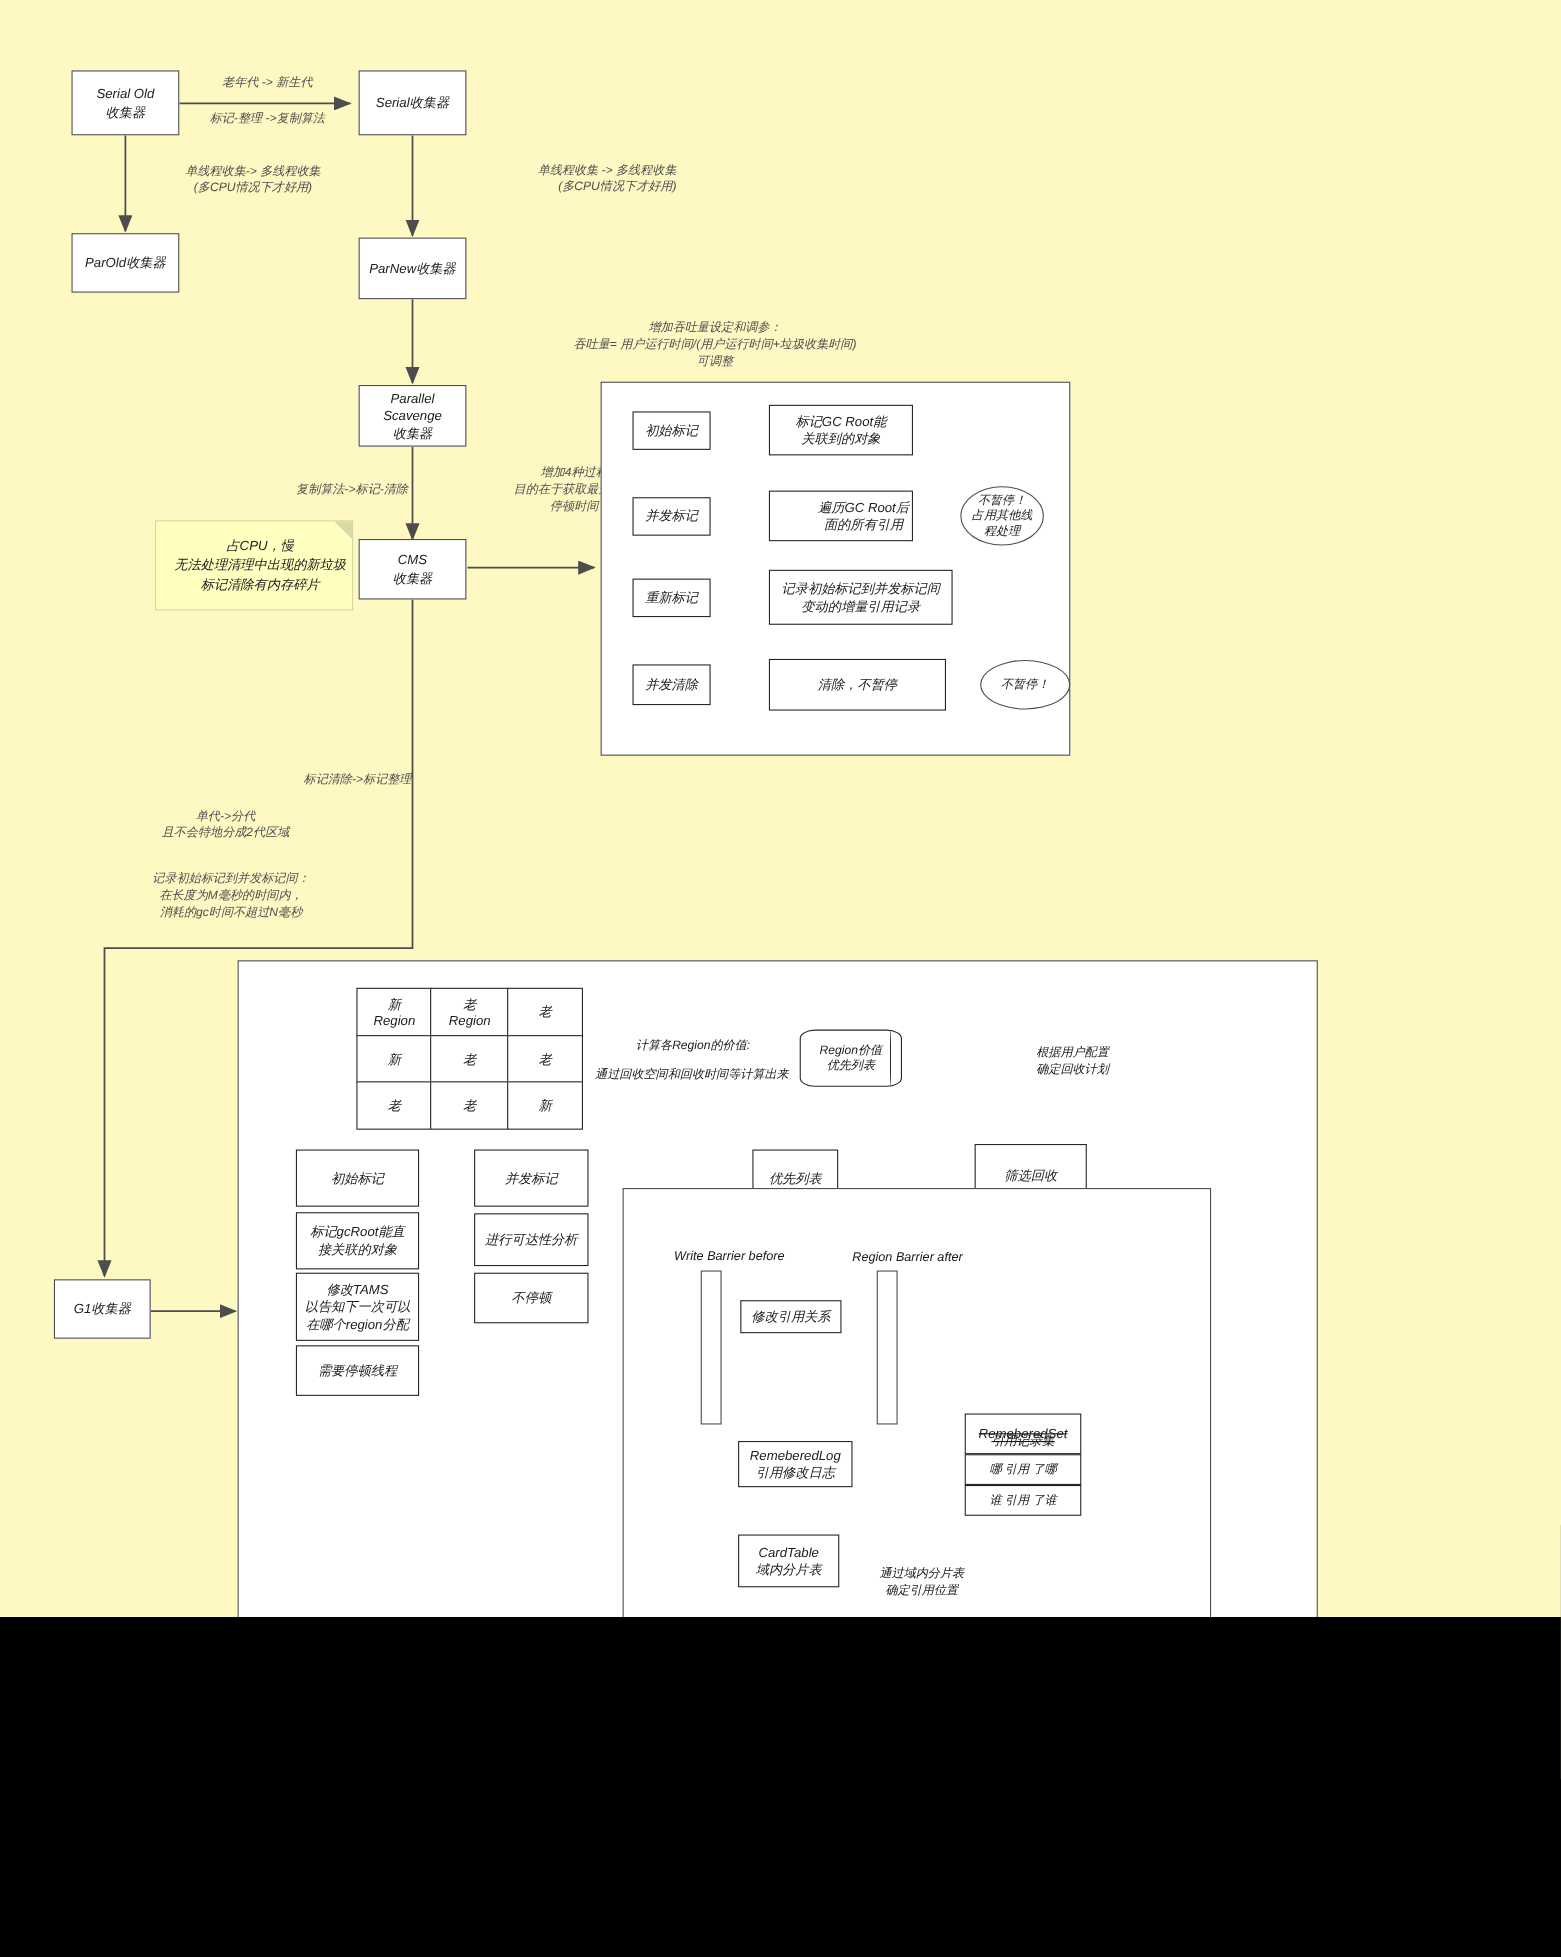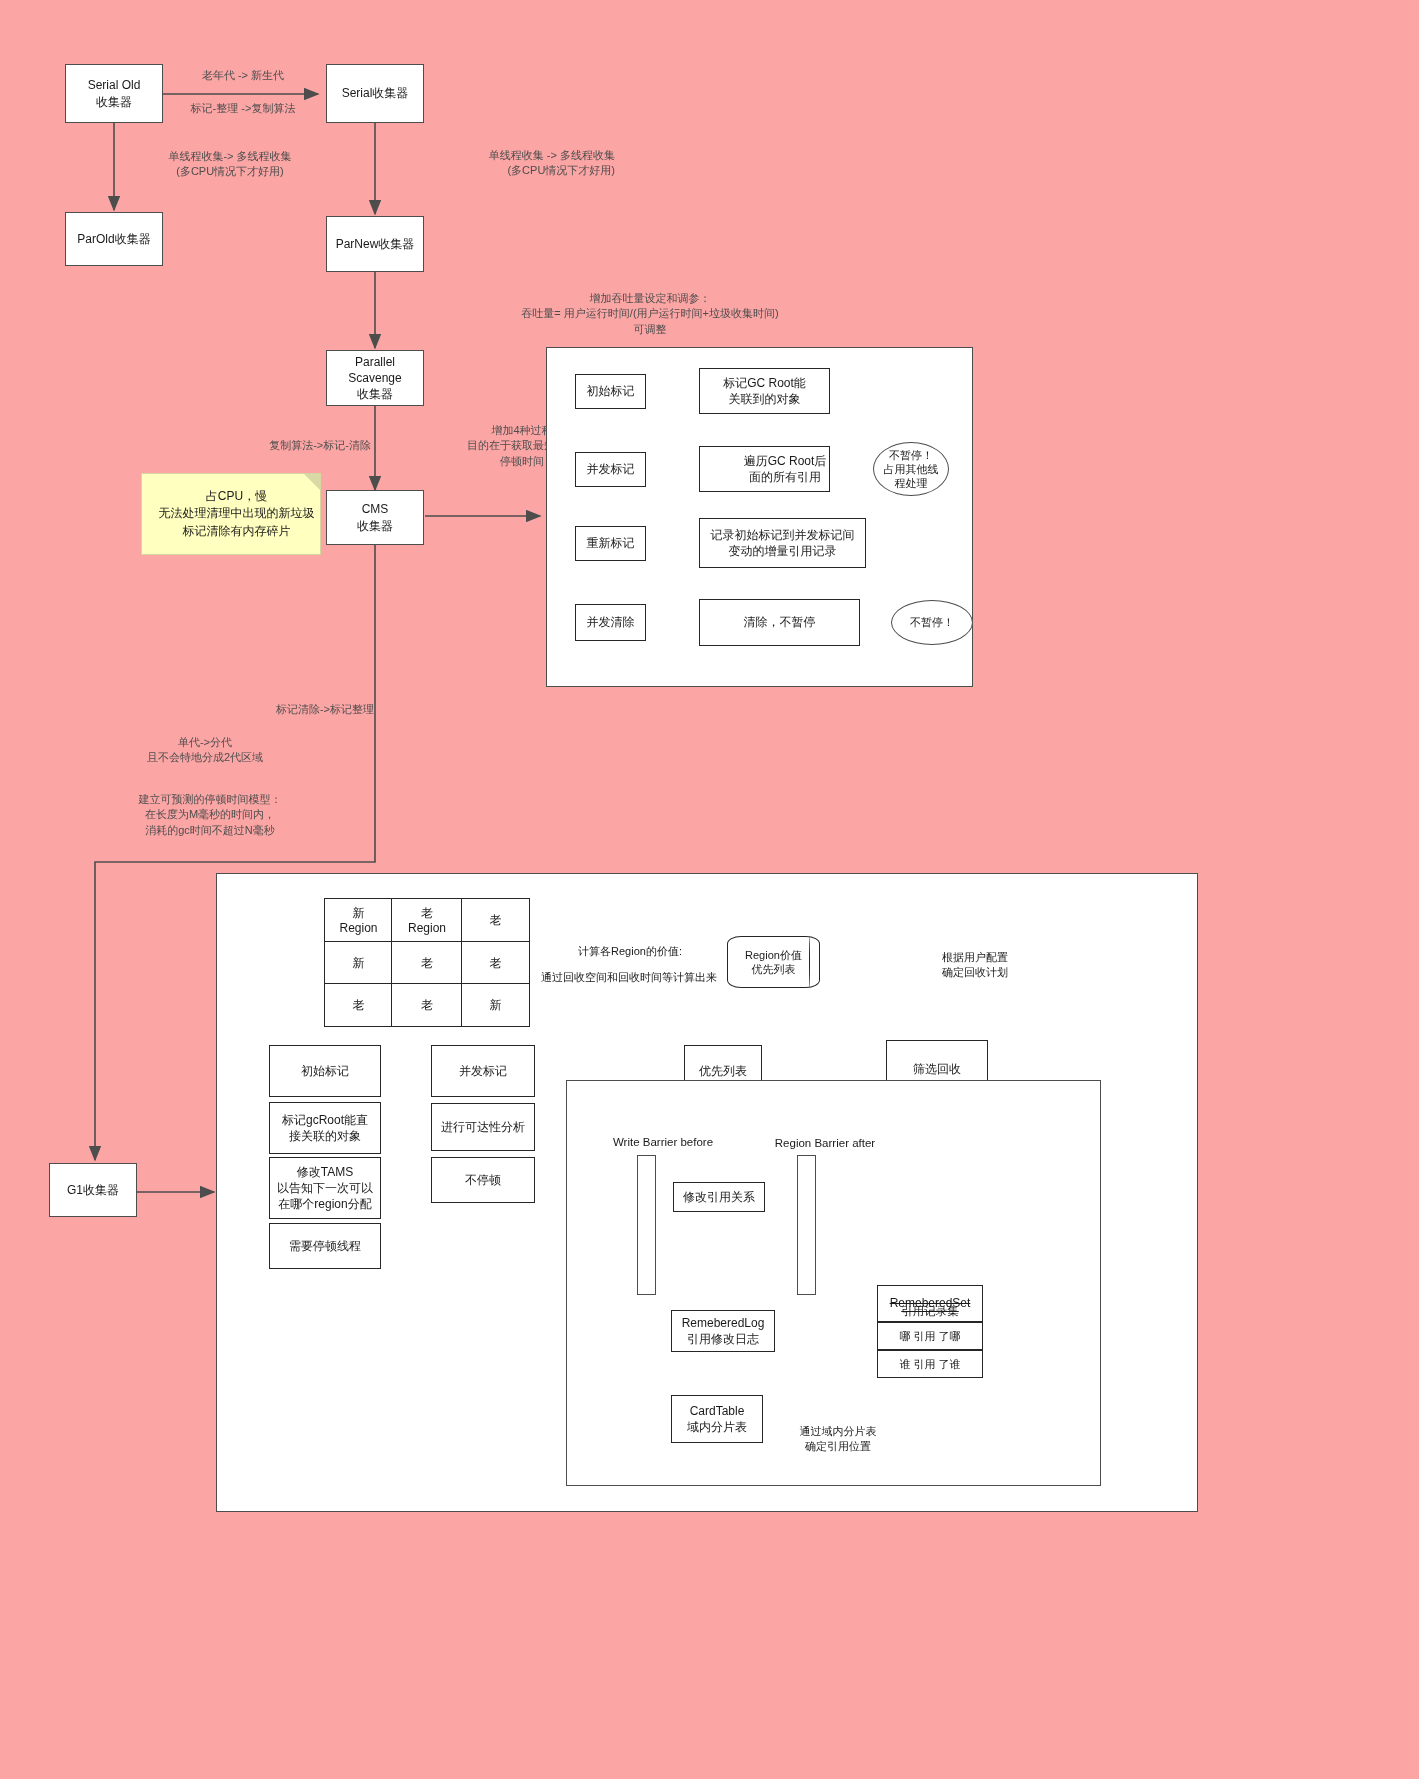--- a/index.html
+++ b/index.html
@@ -1,17 +1,17 @@
 <!DOCTYPE html>
 <html><head>
 <meta charset="utf-8">
 <style>
   html,body{margin:0;padding:0;background:#000;}
-  #root{position:relative;width:1419px;height:1779px;background:#fca5a5;
-        font-family:"Liberation Sans","DejaVu Sans",sans-serif;}
+  #root{position:relative;width:1419px;height:1470px;background:#fef9c3;
+        font-family:"Liberation Sans","DejaVu Sans",sans-serif;font-style:italic;}
   .node{position:absolute;box-sizing:border-box;background:#ffffff;border:1.6px solid #4d4d4d;
         display:flex;align-items:center;justify-content:center;text-align:center;
         color:#1a1a1a;font-size:12px;line-height:1.35;white-space:pre-line;}
   .node.thin{border:1.6px solid #262626;}
   .panel{position:absolute;box-sizing:border-box;background:#ffffff;border:1.6px solid #4d4d4d;}
   .lbl{position:absolute;color:#4d4d4d;font-size:11px;line-height:1.4;text-align:center;
        white-space:pre-line;}
   .lbl.dark{color:#1a1a1a;}
   .note{position:absolute;box-sizing:border-box;background:#ffffc0;border:1.4px solid #d6d69e;
         display:flex;align-items:center;justify-content:center;text-align:center;
@@ -116,21 +116,21 @@
   <div class="lbl" style="left:380px;top:291px;width:540px;text-align:center;">增加吞吐量设定和调参：
 吞吐量=  用户运行时间/(用户运行时间+垃圾收集时间)
 可调整</div>
   <div class="lbl" style="left:240px;top:438px;width:160px;">复制算法-&gt;标记-清除</div>
   <div class="lbl" style="left:402px;top:423px;width:240px;text-align:center;">增加4种过程
 目的在于获取最短回收
 停顿时间</div>
   <div class="lbl" style="left:200px;top:702px;width:250px;">标记清除-&gt;标记整理</div>
   <div class="lbl" style="left:80px;top:735px;width:250px;text-align:center;">单代-&gt;分代
 且不会特地分成2代区域</div>
-  <div class="lbl" style="left:65px;top:792px;width:290px;text-align:center;">建立可预测的停顿时间模型：
+  <div class="lbl" style="left:65px;top:792px;width:290px;text-align:center;">记录初始标记到并发标记间：
 在长度为M毫秒的时间内，
 消耗的gc时间不超过N毫秒</div>
 
   <div class="note" style="left:141px;top:473px;width:180px;height:82px;padding-left:11px;">
     <span class="fold"></span>
     <span>占CPU，慢
 无法处理清理中出现的新垃圾
 标记清除有内存碎片</span>
   </div>
 

